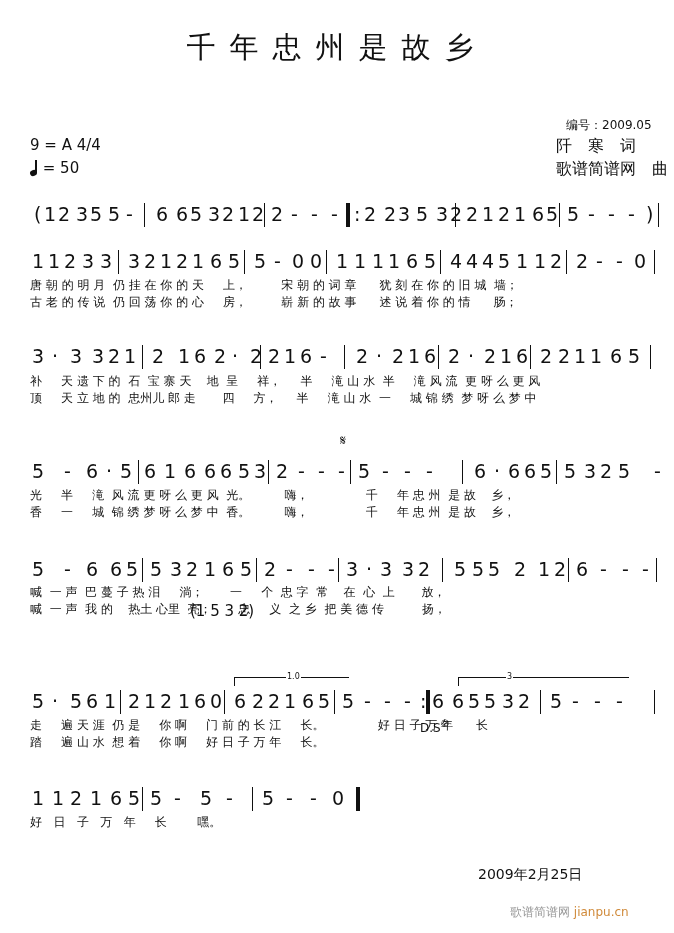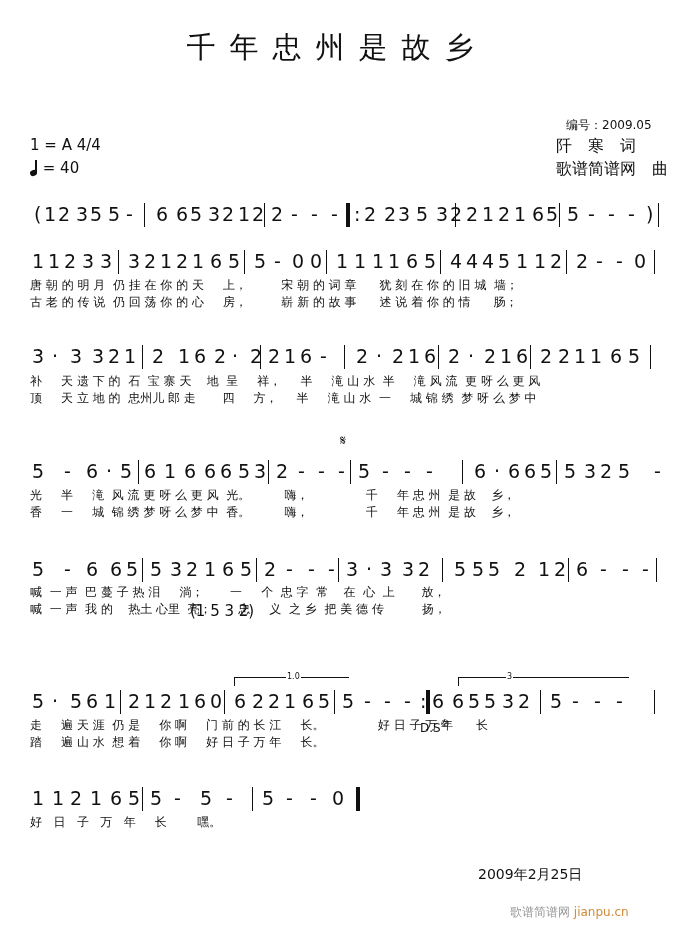--- a/index.html
+++ b/index.html
@@ -17,27 +17,27 @@
   .volta { position:absolute; border-top:1px solid #111; border-left:1px solid #111; height:8px; }
   .vlabel { position:absolute; font-size:8px; background:#fff; padding:0 1px; }
   .watermark { position:absolute; left:510px; top:904px; font-size:12px; color:#999; }
   .watermark span { color:#d08a3a; }
 </style>
 </head>
 <body>
 
 <div class="abs title">千年忠州是故乡</div>
 <div class="abs small" style="left:566px;top:117px;">编号：2009.05</div>
-<div class="abs meta" style="left:30px;top:136px;font-size:15px;">1 = A  4/4</div>
+<div class="abs meta" style="left:30px;top:136px;font-size:15px;">9 = A  4/4</div>
 <div class="abs meta" style="left:30px;top:159px;font-size:15px;">
   <span style="display:inline-block;position:relative;width:8px;height:16px;vertical-align:-3px;">
     <span style="position:absolute;left:5px;top:0;width:1.5px;height:13px;background:#111;"></span>
     <span style="position:absolute;left:0;top:10px;width:7px;height:6px;border-radius:50%;background:#111;transform:rotate(-20deg);"></span>
   </span>
-  <span>= 40</span>
+  <span>= 50</span>
 </div>
 <div class="abs meta" style="left:556px;top:136px;font-size:16px;">阡　寒　词</div>
 <div class="abs meta" style="left:556px;top:159px;font-size:16px;">歌谱简谱网　曲</div>
 
 <div id="systems">
     <div class="row" style="top: 203px;">
       <span class="tok" style="left: 6px;">(</span>
       <span class="tok" style="left: 16px;">1</span>
       <span class="tok" style="left: 30px;">2</span>
       <span class="tok" style="left: 48px;">3</span>

